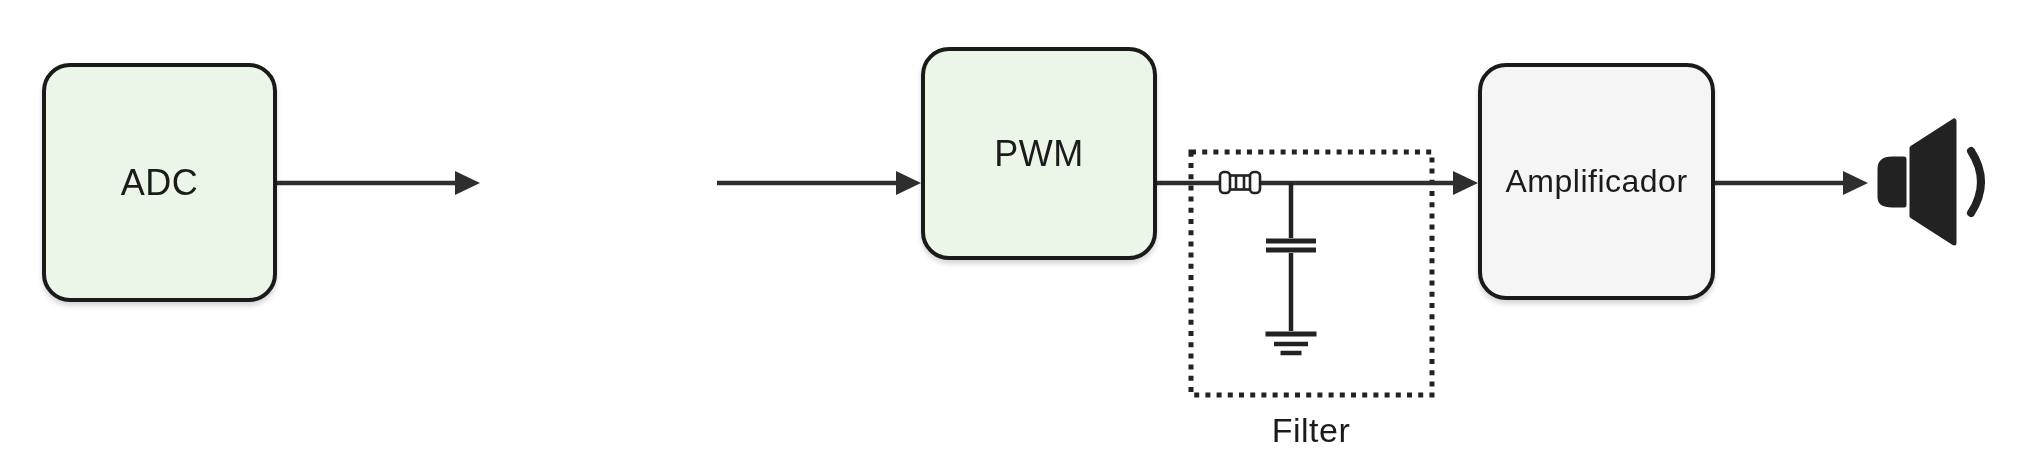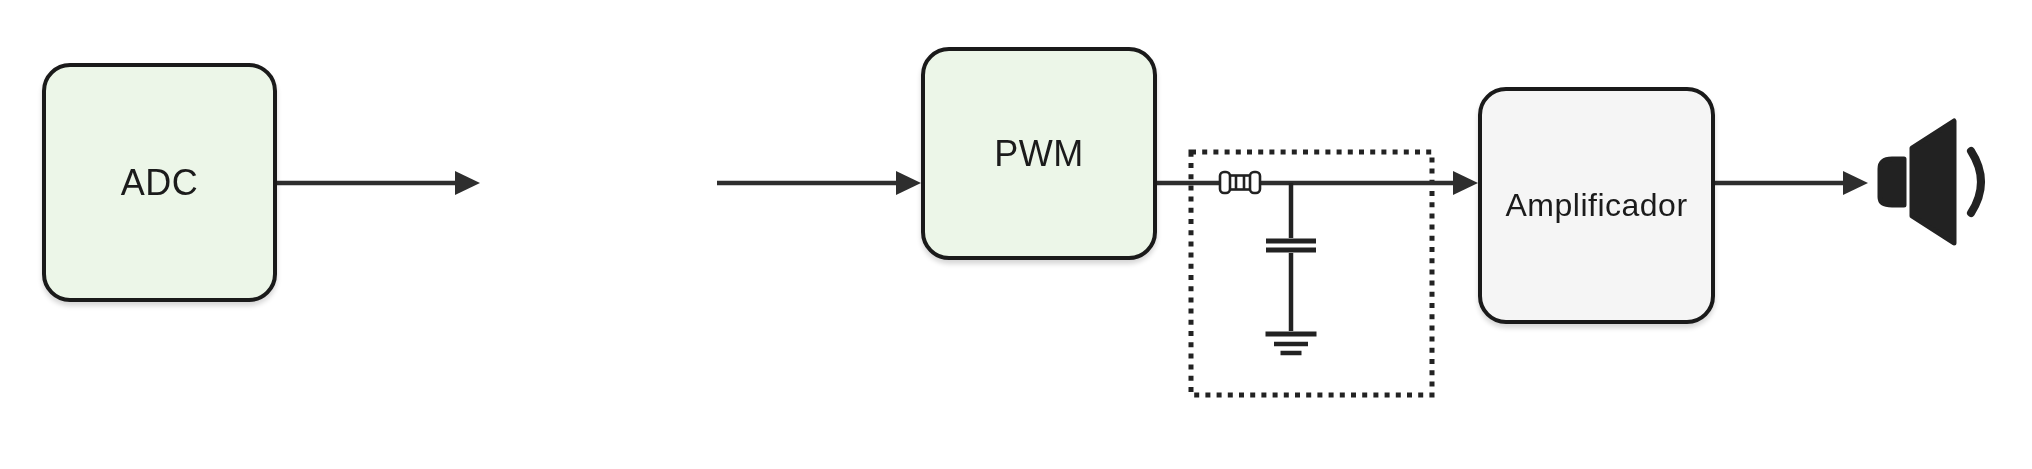--- a/index.html
+++ b/index.html
@@ -110,18 +110,19 @@
 
   <div class="node lbl-36" style="left:42px;top:63px;width:235px;height:239px;">
     <span>ADC</span>
   </div>
 
 
   <div class="node lbl-36" style="left:921px;top:47px;width:236px;height:213px;">
     <span>PWM</span>
   </div>
 
-  <div class="node gray lbl-32" style="left:1478px;top:63px;width:237px;height:237px;margin-top:24px;">
+  <div class="node gray lbl-32" style="left:1478px;top:63px;width:237px;height:237px;">
     <span>Amplificador</span>
   </div>
 
+  <div class="filter-label">Filter</div>
 
 </div>
 
 </body></html>

